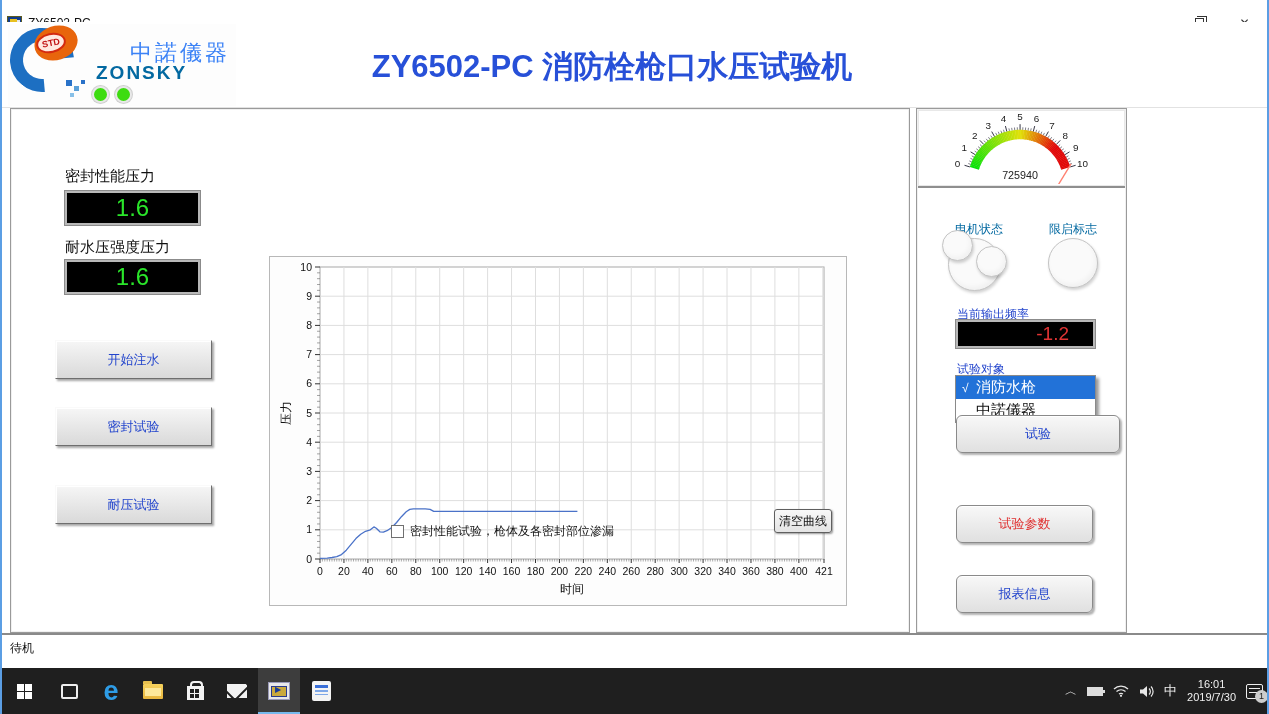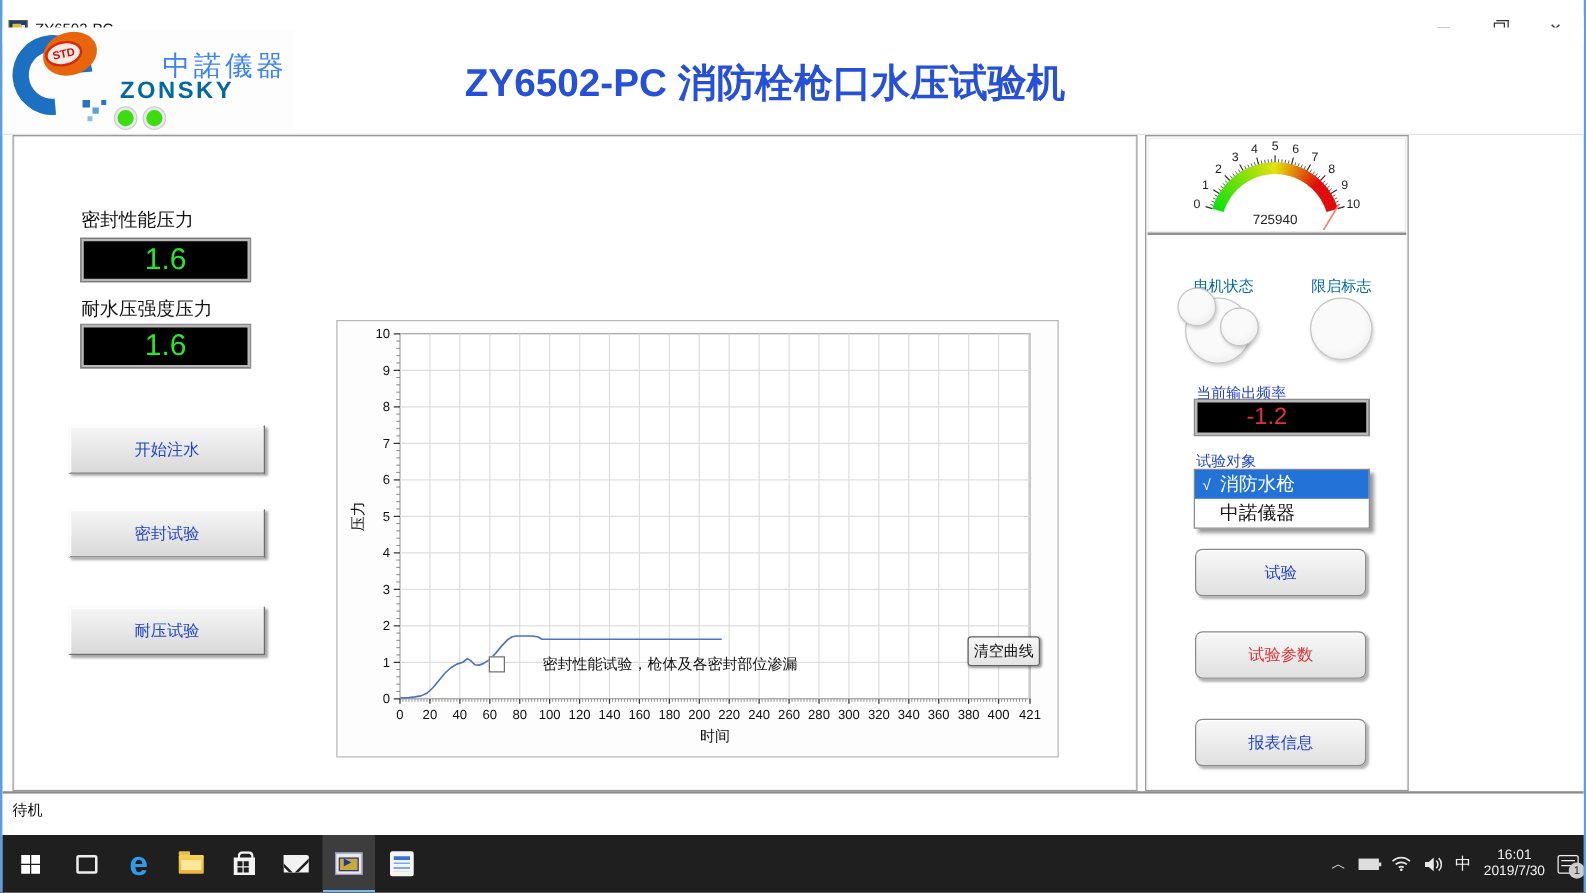--- a/index.html
+++ b/index.html
@@ -36,41 +36,41 @@
               font-size:31px;font-weight:bold;color:#2750d8;}
   
   .panel{position:absolute;background:#fff;border:1px solid #9a9a9a;box-shadow:inset 0 0 0 1px #f0f0f0;}
   #main-panel{left:8px;top:108px;width:900px;height:525px;}
   #right-panel{left:914px;top:108px;width:211px;height:525px;}
   
   .fld-label{position:absolute;font-size:15px;color:#111;}
   .lcd{position:absolute;background:#000;border:2px solid #b8b8b8;box-shadow:0 0 0 1px #8b8b8b;
        display:flex;align-items:center;justify-content:center;}
   .lcd.green{color:#2ae52a;font-size:24px;}
-  .lcd.red{color:#e03434;font-size:19px;justify-content:center;padding-right:24px;}
+  .lcd.red{color:#e03434;font-size:19px;justify-content:flex-end;padding-right:24px;}
   
   .btn3d{position:absolute;background:linear-gradient(#f6f6f6,#d9d9d9);
          border:1px solid #6e6e6e;border-top-color:#fafafa;border-left-color:#fafafa;
          box-shadow:2px 2px 2px rgba(0,0,0,.35), inset 1px 1px 0 #fff;
          display:flex;align-items:center;justify-content:center;
          font-size:13px;color:#2244cc;cursor:pointer;}
   .btnround{position:absolute;background:linear-gradient(#f8f8f8,#e0e0e0);
             border:1px solid #8a8a8a;border-radius:6px;
             box-shadow:2px 2px 2px rgba(0,0,0,.3), inset 0 1px 0 #fff;
             display:flex;align-items:center;justify-content:center;
             font-size:13px;color:#2244cc;cursor:pointer;}
   .btnsmall{position:absolute;background:linear-gradient(#f8f8f8,#e4e4e4);
             border:1px solid #5f5f5f;border-radius:3px;box-shadow:1px 1px 2px rgba(0,0,0,.4);
             display:flex;align-items:center;justify-content:center;font-size:12px;color:#111;cursor:pointer;}
   
   .chart-wrap{position:absolute;left:258px;top:147px;width:578px;height:350px;
               background:#fdfdfd;border:1px solid #b8b8b8;padding:2px 4px;}
   svg text{font-family:"Liberation Sans","DejaVu Sans",sans-serif;}
   
-  .cbrow{position:absolute;display:flex;align-items:center;font-size:12px;color:#111;gap:24px;}
+  .cbrow{position:absolute;display:flex;align-items:center;font-size:12px;color:#111;}
   .cbox{width:13px;height:13px;background:#fff;border:1px solid #707070;margin-right:6px;}
   
   .gauge-box{position:absolute;left:1px;top:1px;width:207px;height:78px;border-bottom:2px solid #8f8f8f;
              box-shadow:inset 0 0 0 1px #e8e8e8;background:#fff;}
   .ind-label{position:absolute;font-size:12px;color:#0369a1;}
   .blue-label{position:absolute;font-size:12px;color:#2244cc;}
   .circle{position:absolute;border-radius:50%;background:#fafafa;border:1px solid #c4c4c4;
           box-shadow:1px 2px 3px rgba(0,0,0,.18), inset -2px -3px 5px rgba(0,0,0,.04);}
   .dropdown{position:absolute;left:38px;top:266px;width:141px;background:#fff;border:1px solid #8a8a8a;
             box-shadow:3px 3px 3px rgba(0,0,0,.4);font-size:15px;}
@@ -683,21 +683,21 @@
       <div class="opt sel">
         <span class="chk">√</span>
         <span>消防水枪</span>
       </div>
       <div class="opt">
         <span class="chk"></span>
         <span>中諾儀器</span>
       </div>
     </div>
 
-    <div class="btnround" style="left:39px;top:330px;width:137px;height:38px">试验</div>
+    <div class="btnround" style="left:39px;top:306px;width:164px;height:38px">试验</div>
     <div class="btnround" style="left:39px;top:396px;width:137px;height:38px;color:#e03030">试验参数</div>
     <div class="btnround" style="left:39px;top:466px;width:137px;height:38px">报表信息</div>
   </div>
 
   <div class="statusline"></div>
   <div class="statusbar">
     <span>待机</span>
   </div>
 
   <div class="taskbar">

